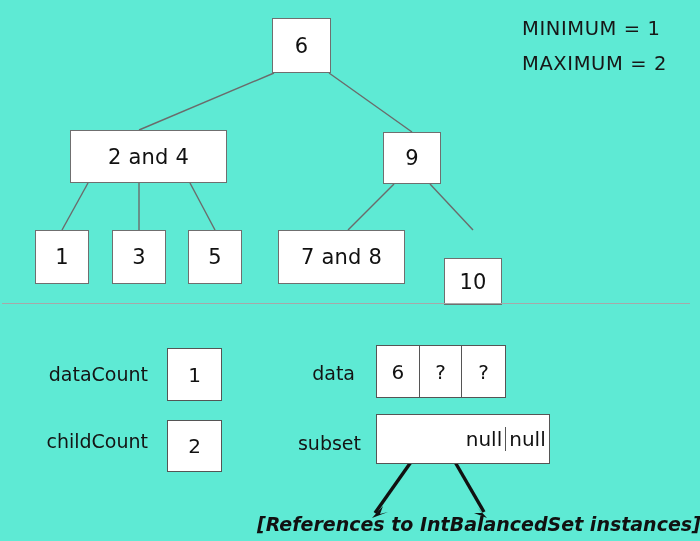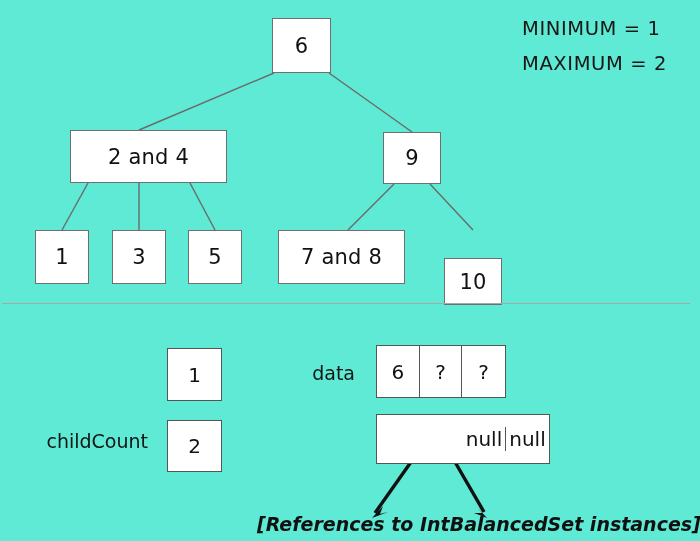--- a/index.html
+++ b/index.html
@@ -143,32 +143,34 @@
   <div class="node" style="left:112px; top:230px; width:54px; height:54px;">3</div>
 
   <div class="node" style="left:188px; top:230px; width:54px; height:54px;">5</div>
 
   <div class="node" style="left:278px; top:230px; width:127px; height:54px;">7 and 8</div>
 
   <div class="node" style="left:444px; top:230px; width:58px; height:47px;margin-top:28px;">10</div>
 
   <div class="divider"></div>
 
+  <div class="field-label" style="left:0px; top:363px; width:148px;">dataCount</div>
   <div class="cellbox" style="left:167px; top:348px; width:55px; height:53px;">1</div>
 
   <div class="field-label" style="left:0px; top:430px; width:148px;">childCount</div>
   <div class="cellbox" style="left:167px; top:420px; width:55px; height:52px;">2</div>
 
   <div class="field-label" style="left:230px; top:362px; width:125px;">data</div>
   <div class="array" style="left:376px; top:345px; width:130px; height:53px;">
     <div class="cell" style="width:43.33px;">6</div>
     <div class="cell" style="width:43.33px;">?</div>
     <div class="cell" style="width:43.33px;">?</div>
   </div>
 
+  <div class="field-label" style="left:236px; top:432px; width:125px;">subset</div>
   <div class="array" style="left:376px; top:414px; width:174px; height:50px;align-items:center;">
     <div class="cell" style="width:43.5px;"></div>
     <div class="cell" style="width:43.5px;"></div>
     <div class="cell" style="width:43.5px;">null</div>
     <div class="cell" style="width:43.5px;">null</div>
   </div>
 
   <div class="caption" style="left:257px; top:513px;">[References to IntBalancedSet instances]</div>
 
 </div>

